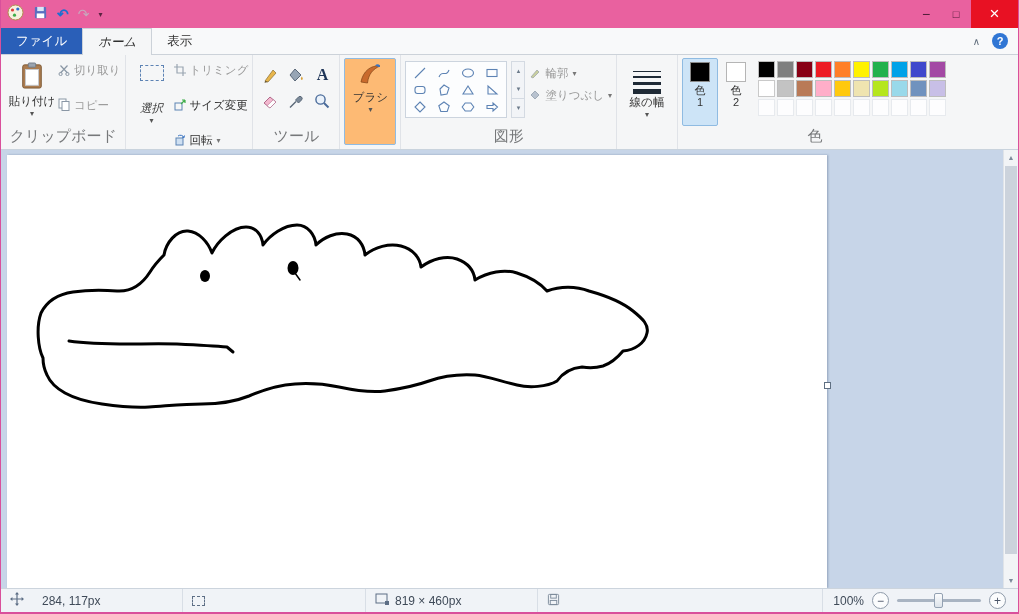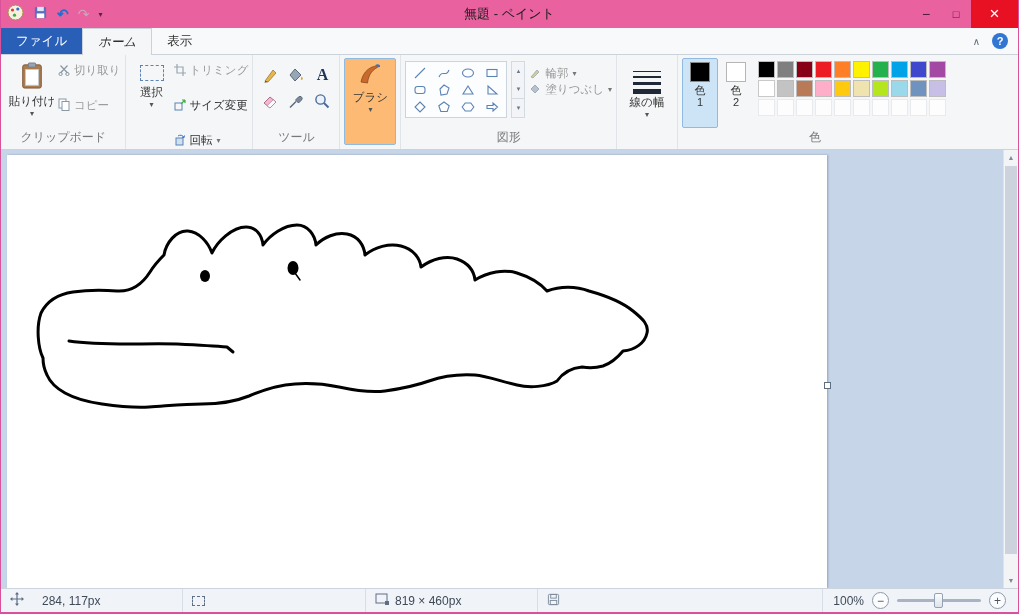--- a/index.html
+++ b/index.html
@@ -28,38 +28,38 @@
   .tab.file { background:#2a5fb8; color:#fff; }
   .tab.active { background:#f5f6f7; border:1px solid #ccd2d9; border-bottom:none; margin-bottom:-1px;font-style:italic; }
   .tabrow-right { margin-left:auto; display:flex; align-items:center; gap:12px; padding-right:10px; }
   .collapse-glyph { font-size:10px; color:#5e6b7a; }
   .help-circle { width:16px; height:16px; border-radius:50%; background:#3076d4; color:#fff; font-size:11px; font-weight:bold; display:flex; align-items:center; justify-content:center; }
 
   
   .ribbon { height:95px; background:#f5f6f7; border-bottom:1px solid #c9d3dd; display:flex; align-items:stretch; padding-left:1px; flex:none; }
   .rgroup { display:flex; flex-direction:column; border-right:1px solid #e0e3e8; padding:3px 4px 0; }
   .rgroup-content { flex:1; display:flex; }
-  .rgroup-label { text-align:center; font-size:12px; color:#76787a; padding:1px 0 3px; white-space:nowrap; }
+  .rgroup-label { text-align:center; font-size:15px; color:#76787a; padding:1px 0 3px; white-space:nowrap; }
   .bigbtn { width:52px; display:flex; flex-direction:column; align-items:center; padding-top:2px; gap:1px; font-size:11.5px; color:#333; text-align:center; border:1px solid transparent; border-radius:2px; }
   .bigbtn .drop { font-size:8px; color:#555; line-height:1; }
   .bigbtn.selected { background:#fdba74; border-color:#8fbbe2; }
   .smallcol { display:flex; flex-direction:column; gap:20px; padding-top:5px; }
   .smallbtn { display:flex; align-items:center; gap:4px; font-size:11.5px; white-space:nowrap; }
   .smallbtn .drop { font-size:8px; color:#777; }
   .dim { color:#9a9a9a; }
   .tools-grid { display:grid; grid-template-columns:repeat(3,26px); grid-auto-rows:26px; padding-top:4px; }
   .toolbtn { display:flex; align-items:center; justify-content:center; border-radius:2px; }
   .text-tool-a { font-family:"Liberation Serif", serif; font-weight:bold; font-size:16px; color:#1f3558; }
   .shapes-content { gap:4px; }
   .shape-panel { background:#fcfdfe; border:1px solid #ccd4de; display:grid; grid-template-columns:repeat(4,24px); grid-auto-rows:17px; padding:2px; align-self:flex-start; margin-top:3px; }
   .shape-cell { display:flex; align-items:center; justify-content:center; }
   .shape-scroll { width:14px; display:flex; flex-direction:column; margin-top:3px; align-self:flex-start; border:1px solid #d4dae2; background:#f2f4f7; height:57px; }
   .shape-scroll div { flex:1; display:flex; align-items:center; justify-content:center; font-size:6px; color:#6b7a8a; }
   .shape-scroll .more { border-top:1px solid #d4dae2; font-size:7px; }
-  .of-col { display:flex; flex-direction:column; gap:1px; padding-top:8px; }
+  .of-col { display:flex; flex-direction:column; gap:7px; padding-top:8px; }
   .size-lines { display:flex; flex-direction:column; gap:4px; width:28px; padding-top:6px; }
   .size-lines div { background:#1f2a36; width:100%; }
   .color-btn { width:36px; display:flex; flex-direction:column; align-items:center; padding:3px 2px 1px; font-size:11px; line-height:12px; color:#333; border:1px solid transparent; border-radius:2px; }
   .color-btn .csw { width:20px; height:20px; border:1px solid #8a8a8a; margin-bottom:2px; }
   .color-btn.selected { background:#cde4f7; border-color:#8fbbe2; }
   .palette { display:grid; grid-template-columns:repeat(10,19px); grid-auto-rows:19px; padding-top:3px; margin-left:4px; }
   .swatch { width:17px; height:17px; border:1px solid #bdbdbd; }
   .swatch.light { border-color:#c9c9c9; }
   .swatch.empty { background:#fdfdfe; border-color:#e7eaee; }
   .editcolor-btn { width:46px; display:flex; flex-direction:column; align-items:center; padding-top:4px; font-size:11px; line-height:12px; color:#333; margin-left:4px; }
@@ -106,21 +106,20 @@
         <svg width="15" height="15" viewBox="0 0 16 16">
             <rect x="2" y="2" width="12" height="12" rx="1" fill="#5a6fc0"></rect>
             <rect x="4.5" y="2" width="7" height="4.5" fill="#dce6f5"></rect>
             <rect x="4" y="9" width="8" height="5" fill="#ffffff"></rect>
           </svg>
       </span>
       <span class="glyph undo-glyph">↶</span>
       <span class="glyph redo-glyph">↷</span>
       <span class="qat-drop">▾</span>
     </div>
-    <div class="title-text">無題 - ペイント</div>
     <div class="winbtns">
       <div class="winbtn">−</div>
       <div class="winbtn maxb">□</div>
       <div class="winbtn closeb">×</div>
     </div>
   </div>
 
   <div class="tabrow">
     <div class="tab file">ファイル</div>
     <div class="tab active">ホーム</div>
@@ -168,21 +167,21 @@
           </div>
         </div>
       </div>
       <div class="rgroup-label">クリップボード</div>
     </div>
 
     <div class="rgroup">
       <div class="rgroup-content">
         <div class="bigbtn" style="width:44px">
           <span style="display:block;width:24px;height:16px;border:1.5px dashed #5d83b4;margin-top:4px;"></span>
-          <span style="margin-top:3px;">選択</span>
+          <span style="margin-top:19px;font-style:italic;">選択</span>
           <span class="drop">▾</span>
         </div>
         <div class="smallcol">
           <div class="smallbtn dim">
             <span>
               <svg width="12" height="12" viewBox="0 0 12 12">
                   <path d="M3,0 V9 H12 M0,3 H9 V12" stroke="#9aa5b1" stroke-width="1.2" fill="none"></path>
                 </svg>
             </span>
             <span>トリミング</span>

